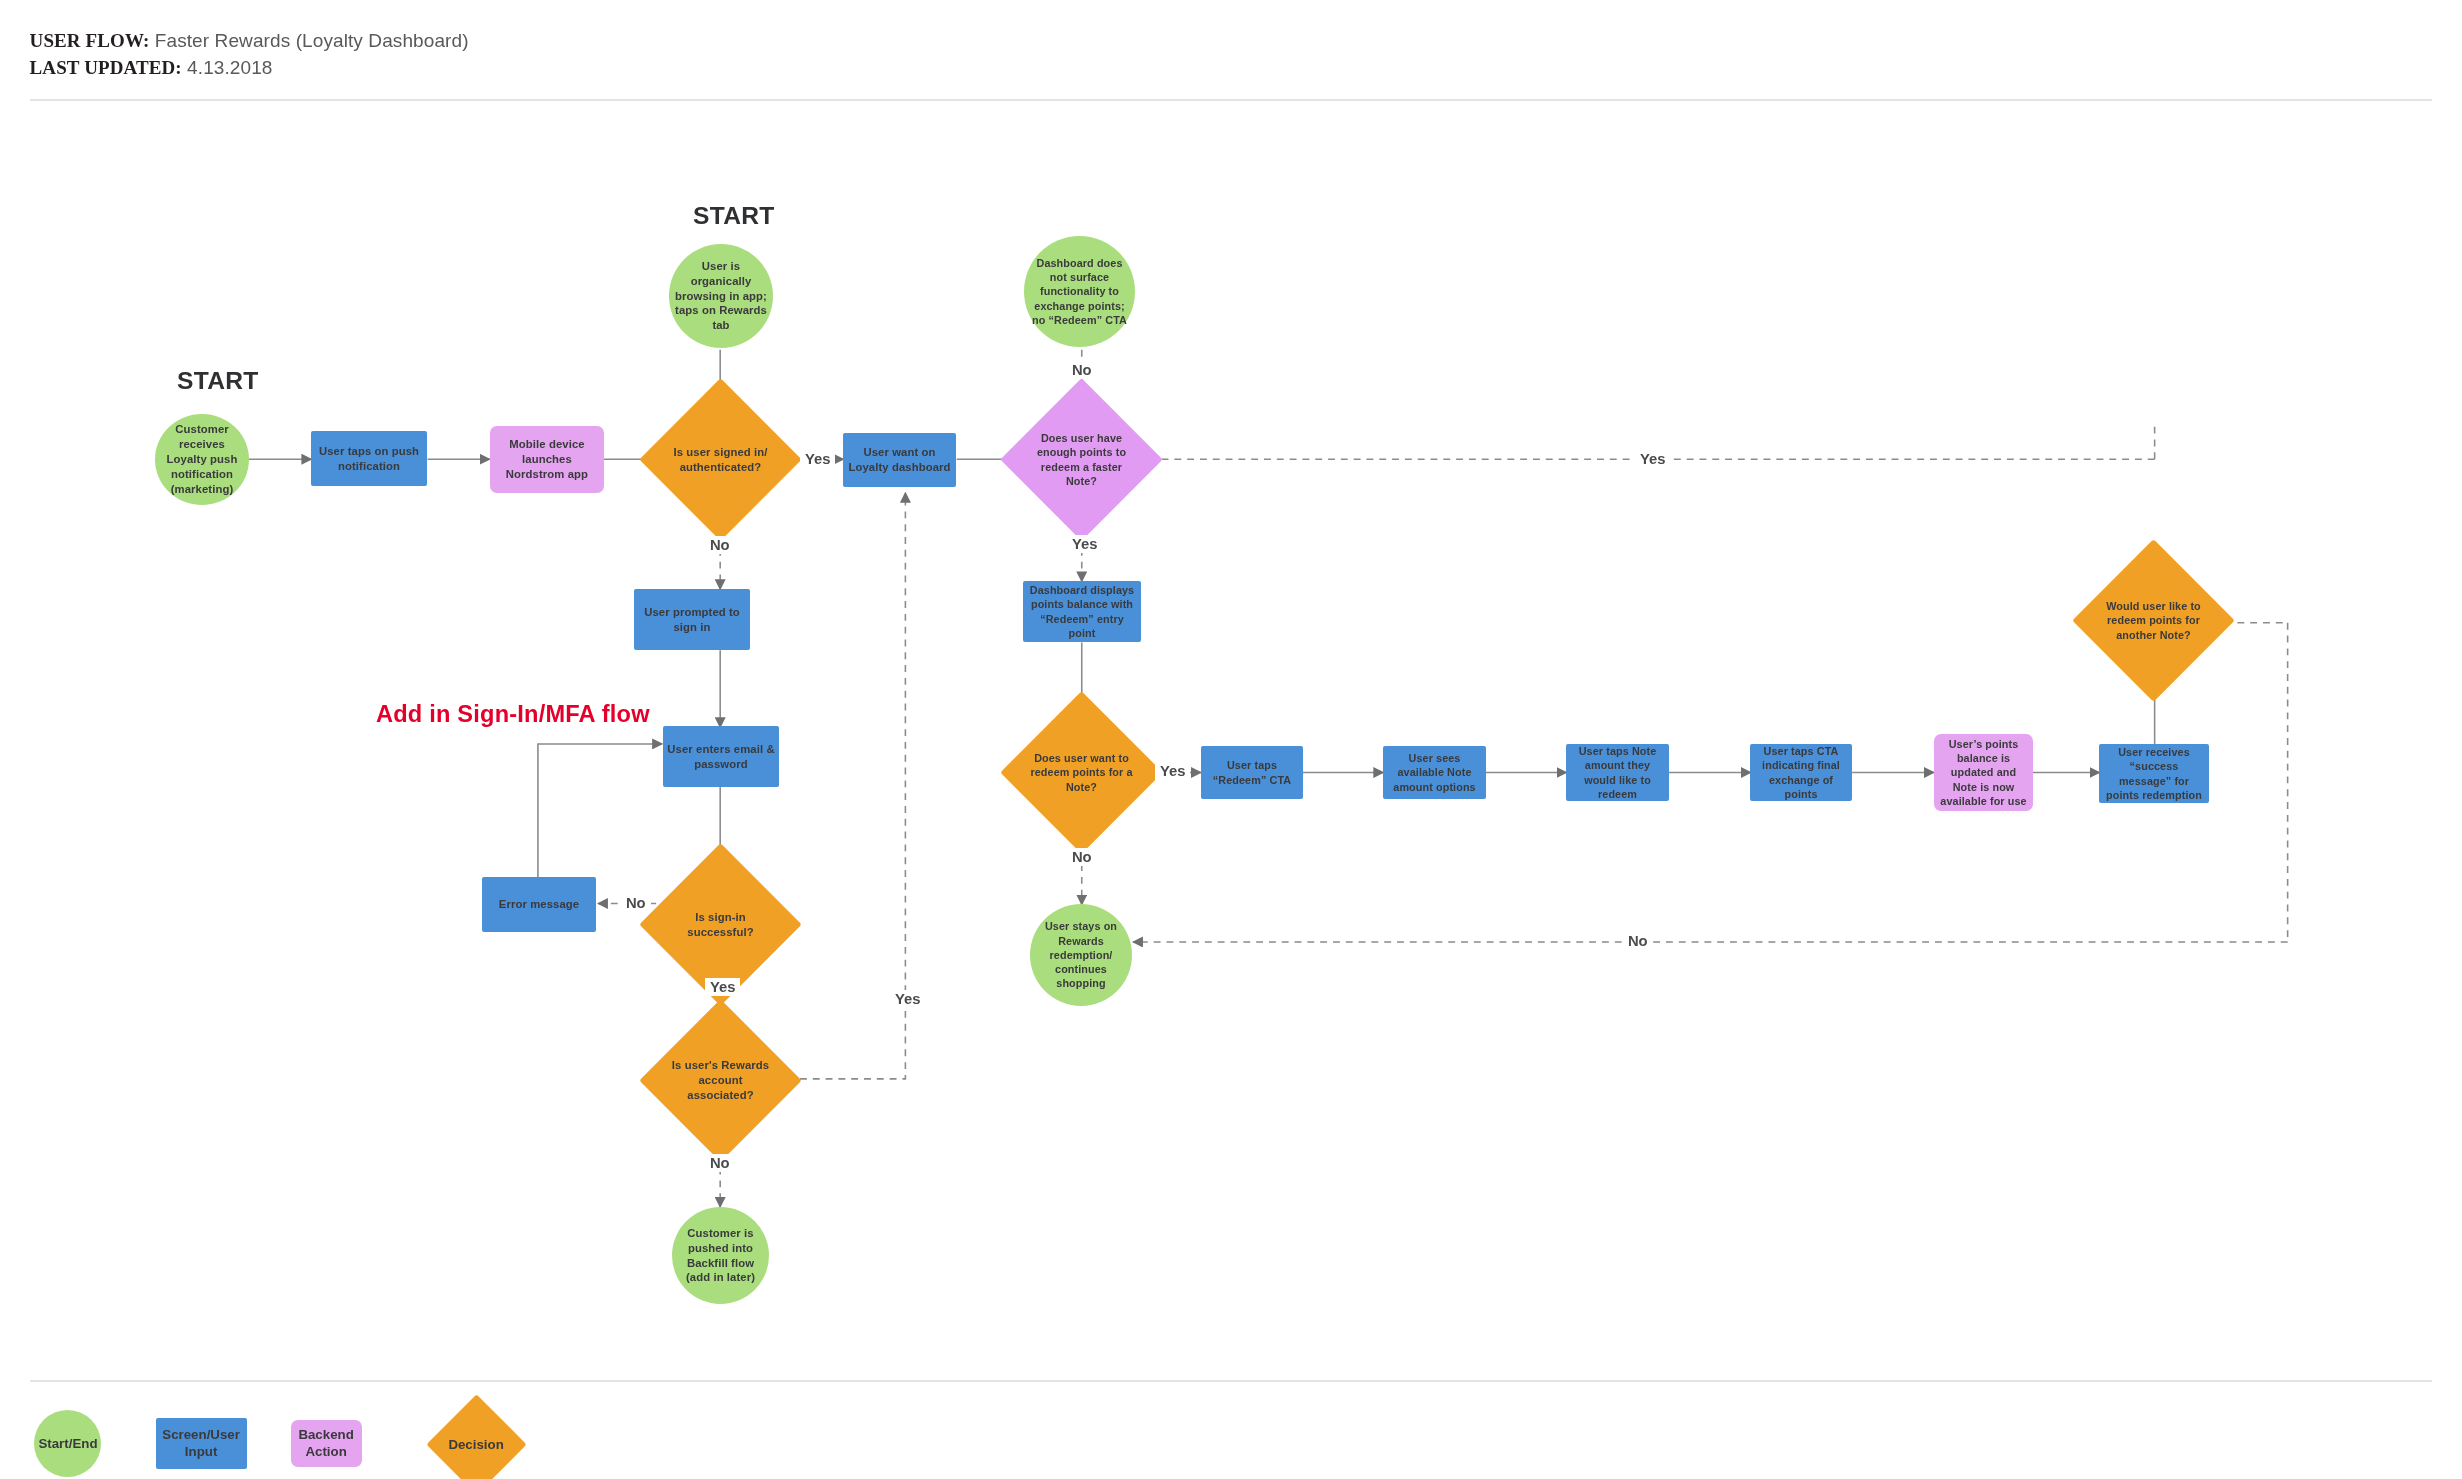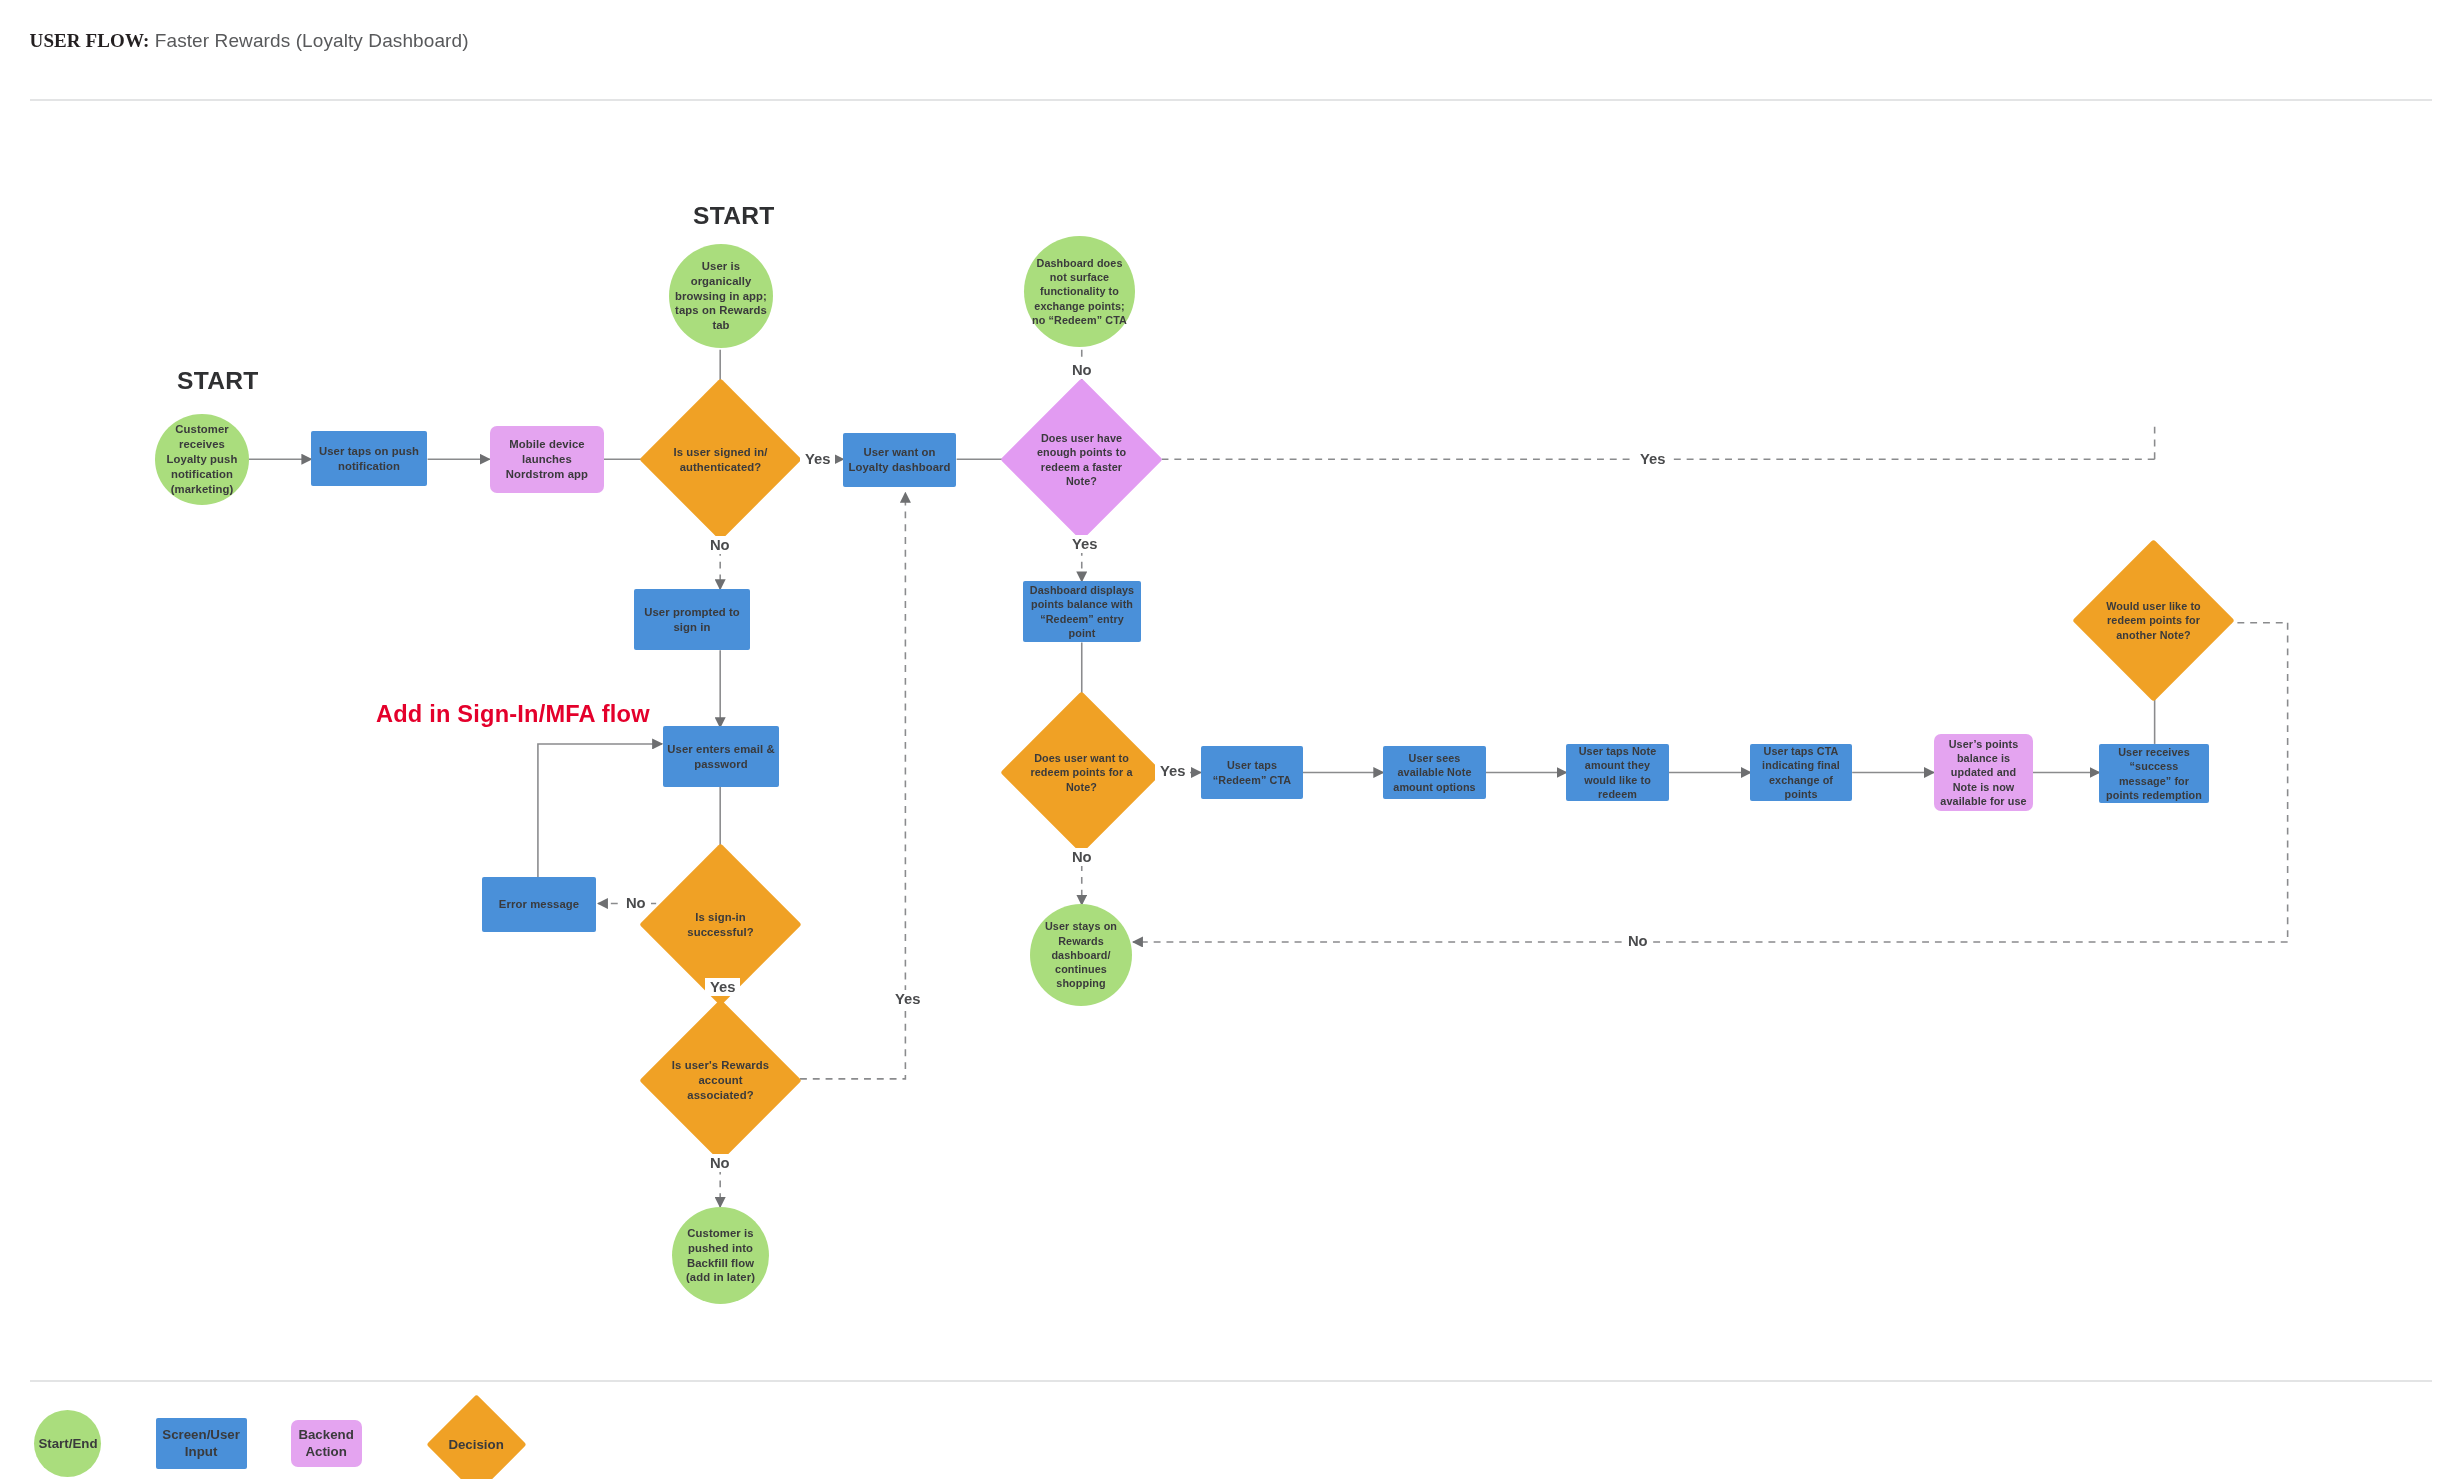--- a/index.html
+++ b/index.html
@@ -46,20 +46,24 @@
   .lg .t{position:relative;z-index:2;}
 </style>
 </head>
 <body>
 
 <div id="header">
   <div class="line">
     <b>USER FLOW:</b>
     <span>Faster Rewards (Loyalty Dashboard)</span>
   </div>
+  <div class="line">
+    <b>LAST UPDATED:</b>
+    <span>4.13.2018</span>
+  </div>
 </div>
 <div id="header-rule"></div>
 <div id="footer-rule"></div>
 
 <div id="canvas">
 
   <svg id="wires" viewBox="0 0 2500 1502">
     <defs>
       <marker id="ah" viewBox="0 0 10 10" refX="9" refY="5" markerWidth="7" markerHeight="7" orient="auto-start-reverse">
         <path d="M 0 0 L 10 5 L 0 10 z" fill="#6e6f71"></path>
@@ -190,21 +194,21 @@
   <div class="node n-screen" style="left:1023px;top:581px;width:118px;height:61px;font-size:10.8px;">
     <span class="txt">Dashboard displays points balance with “Redeem” entry point</span>
     </div>
 
   <div class="node n-decision" style="left:1024px;top:715px;width:115px;height:115px;font-size:10.8px;">
     <span class="dia"></span>
     <span class="txt">Does user want to redeem points for a Note?</span>
     </div>
 
   <div class="node n-circle" style="left:1030px;top:904px;width:102px;height:102px;font-size:10.8px;">
-    <span class="txt">User stays on Rewards dashboard/ continues shopping</span>
+    <span class="txt">User stays on Rewards redemption/ continues shopping</span>
     </div>
 
   <div class="node n-screen" style="left:1201px;top:746px;width:102px;height:53px;font-size:10.8px;">
     <span class="txt">User taps “Redeem” CTA</span>
     </div>
 
   <div class="node n-screen" style="left:1383px;top:746px;width:103px;height:53px;font-size:10.8px;">
     <span class="txt">User sees available Note amount options</span>
     </div>
 

